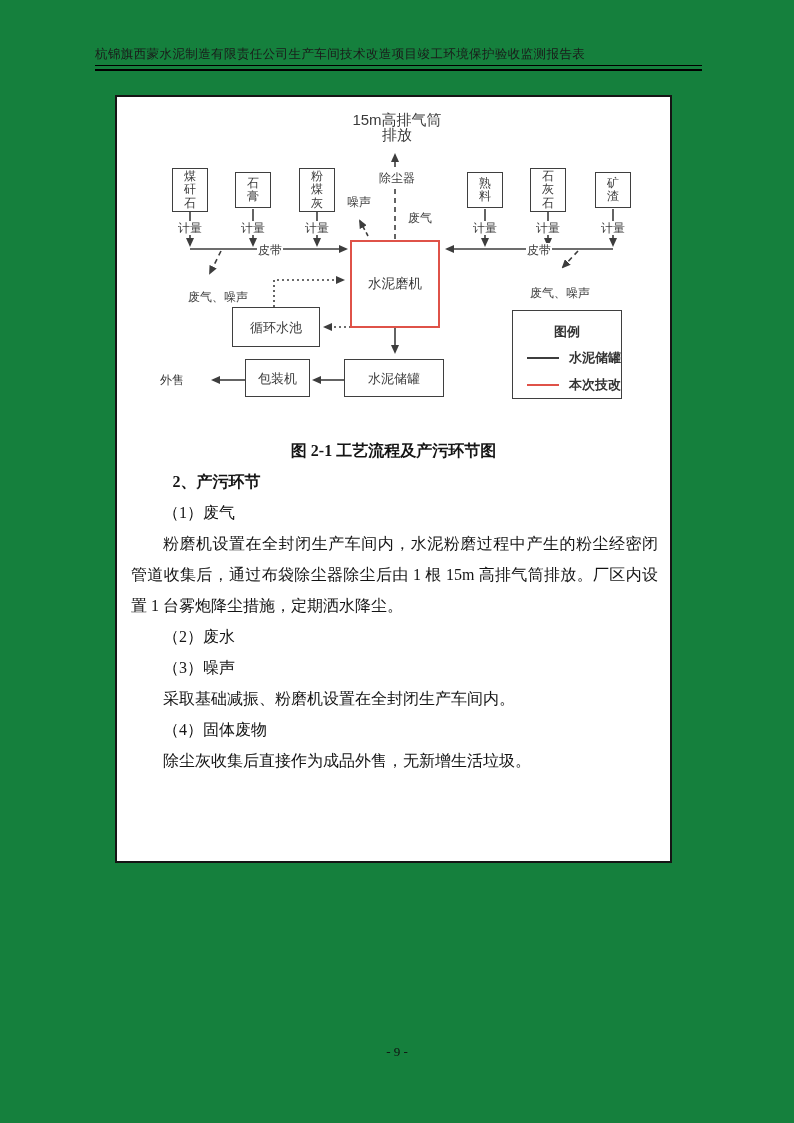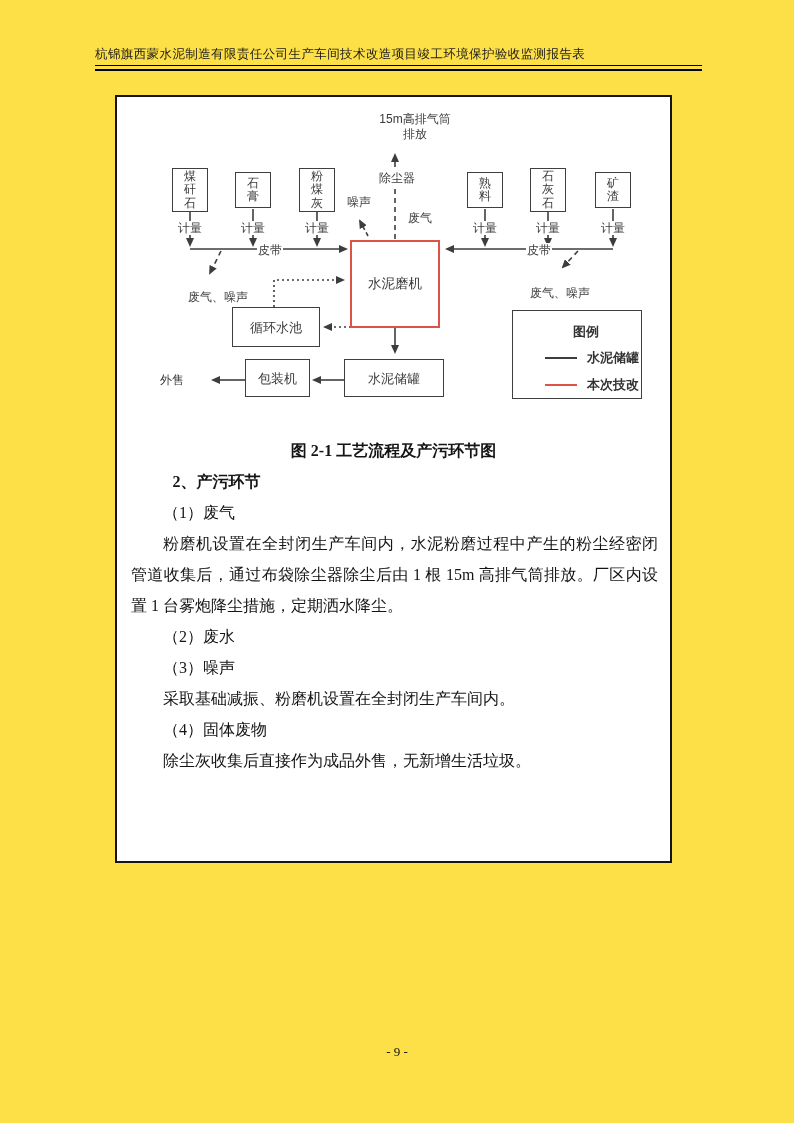--- a/index.html
+++ b/index.html
@@ -1,16 +1,16 @@
 <!DOCTYPE html>
 <html><head>
 <meta charset="utf-8">
 <style>
   html,body{margin:0;padding:0;background:#ffffff;}
-  .page{position:relative;width:794px;height:1123px;background:#fde047;overflow:hidden;
+  .page{position:relative;width:794px;height:1123px;background:#15803d;overflow:hidden;
         font-family:"Liberation Serif","DejaVu Serif",serif;color:#141414;}
 
   
   .hdr{position:absolute;left:95px;top:46px;width:607px;font-size:12.5px;letter-spacing:.4px;color:#1a1a1a;}
   .hdr-rule{position:absolute;left:95px;top:65px;width:607px;height:3px;
             border-top:1px solid #000;border-bottom:2px solid #000;}
 
   
   .cell{position:absolute;left:115px;top:95px;width:553px;height:764px;border:2px solid #151515;background:#fff;}
 
@@ -100,41 +100,41 @@
 灰
 石</div>
       <div class="dbox mat" style="left:478px;top:75px;width:36px;height:36px;">矿
 渣</div>
 
       <div class="dbox mill" style="left: 233px; top: 143px; width: 90px; height: 88px; border-color: rgb(223, 82, 72);">水泥磨机</div>
       <div class="dbox proc" style="left:115px;top:210px;width:88px;height:40px;">循环水池</div>
       <div class="dbox proc" style="left:227px;top:262px;width:100px;height:38px;">水泥储罐</div>
       <div class="dbox proc" style="left:128px;top:262px;width:65px;height:38px;">包装机</div>
 
-      <div class="dlabel" style="left:280px;top:15px;font-size:12px;line-height:15px;margin-left:18px;">15m高排气筒
+      <div class="dlabel" style="left:280px;top:15px;font-size:15px;line-height:15px;">15m高排气筒
 排放</div>
       <div class="dlabel whitebg" style="left:280px;top:74px;">除尘器</div>
       <div class="dlabel whitebg" style="left:279px;top:114px;margin-left:24px;">废气</div>
       <div class="dlabel" style="left:242px;top:98px;">噪声</div>
 
       <div class="dlabel whitebg" style="left:73px;top:124px;">计量</div>
       <div class="dlabel whitebg" style="left:136px;top:124px;">计量</div>
       <div class="dlabel whitebg" style="left:200px;top:124px;">计量</div>
       <div class="dlabel whitebg" style="left:368px;top:124px;">计量</div>
       <div class="dlabel whitebg" style="left:431px;top:124px;">计量</div>
       <div class="dlabel whitebg" style="left:496px;top:124px;">计量</div>
 
       <div class="dlabel whitebg" style="left:153px;top:146px;">皮带</div>
       <div class="dlabel whitebg" style="left:422px;top:146px;">皮带</div>
 
       <div class="dlabel" style="left:101px;top:193px;">废气、噪声</div>
       <div class="dlabel" style="left:443px;top:189px;">废气、噪声</div>
       <div class="dlabel" style="left:55px;top:276px;">外售</div>
 
-      <div class="legend" style="left:395px;top:213px;width:130px;height:89px;padding-left:18px;">
+      <div class="legend" style="left:395px;top:213px;width:110px;height:89px;">
         <div class="legend-title">图例</div>
         <div class="legend-row">
           <span class="legend-line" style="background: rgb(61, 61, 61);"></span>
           <span class="legend-label">水泥储罐</span>
         </div>
         <div class="legend-row">
           <span class="legend-line" style="background: rgb(223, 82, 72);"></span>
           <span class="legend-label">本次技改</span>
         </div>
       </div>

